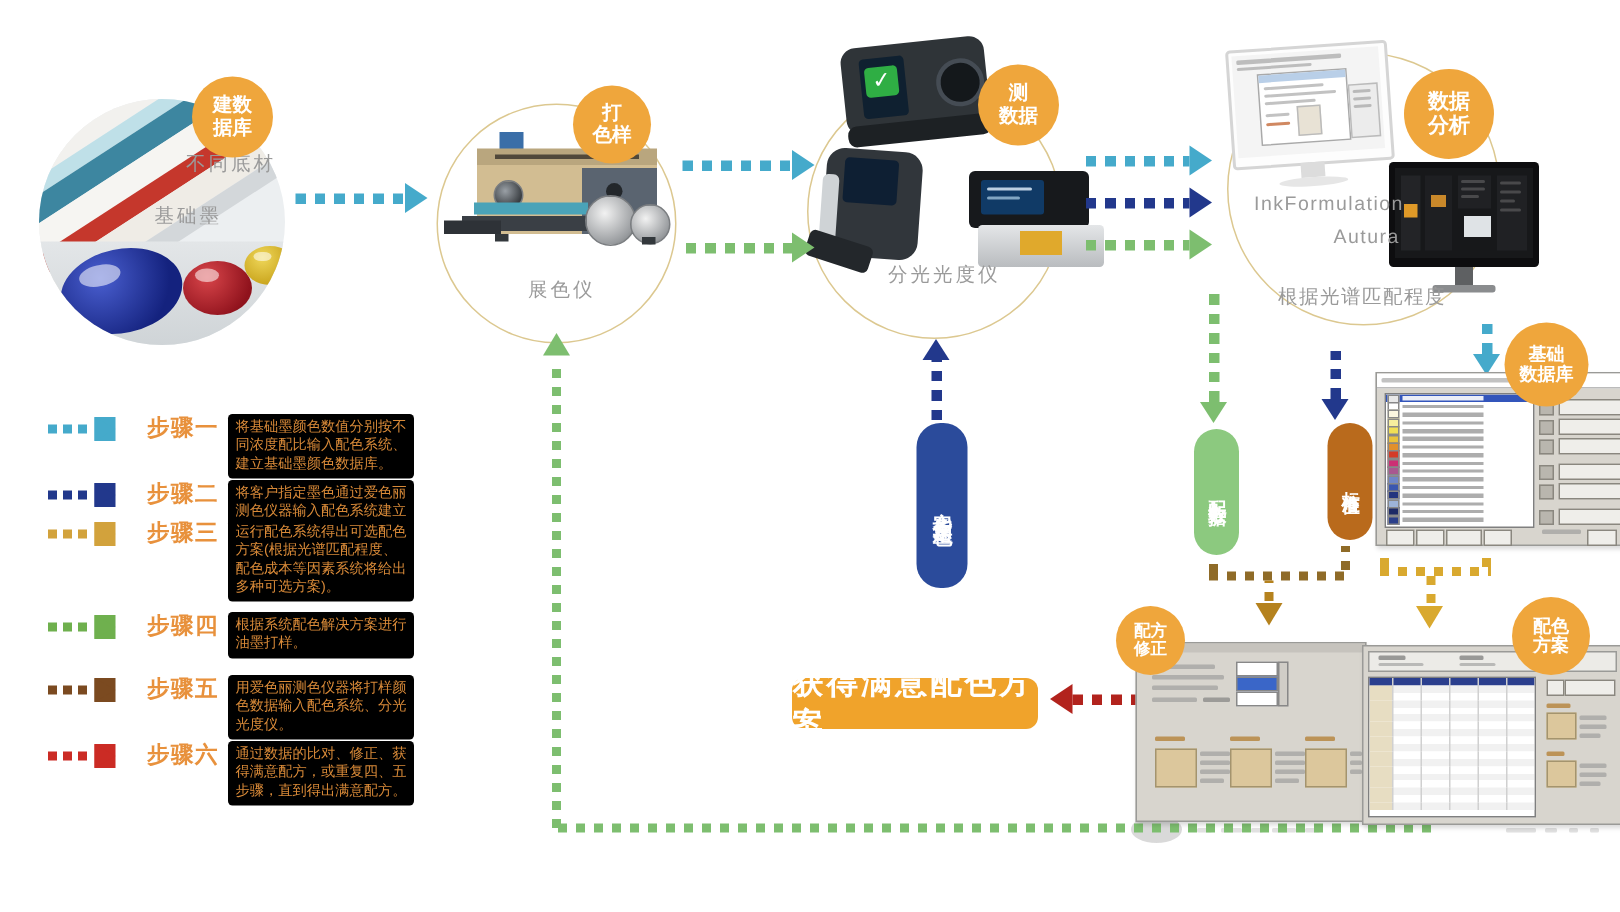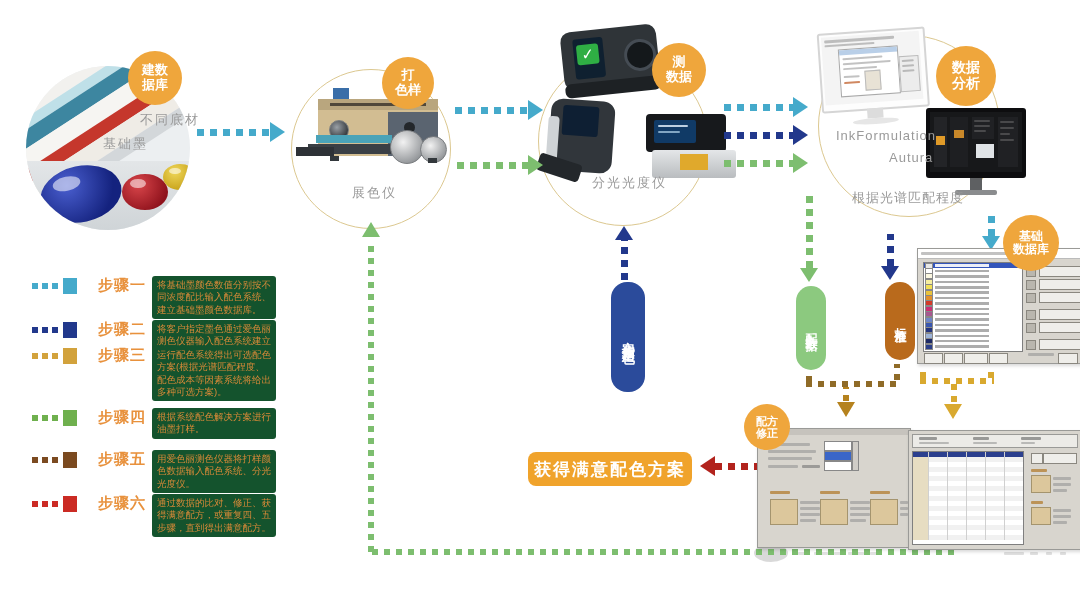--- a/index.html
+++ b/index.html
@@ -29,26 +29,26 @@
   .dashh{position:absolute;height:6px;background:repeating-linear-gradient(90deg,var(--c) 0 6px,transparent 6px 12px);z-index:2;}
   .dashv{position:absolute;width:6px;background:repeating-linear-gradient(0deg,var(--c) 0 6px,transparent 6px 12px);z-index:2;}
   .head-down{position:absolute;width:0;height:0;border-left:9px solid transparent;border-right:9px solid transparent;border-top:15px solid var(--c);z-index:2;}
   .head-up{position:absolute;width:0;height:0;border-left:9px solid transparent;border-right:9px solid transparent;border-bottom:15px solid var(--c);z-index:2;}
   
   .step{position:absolute;left:32px;display:flex;align-items:flex-start;z-index:4;}
   .step .sarrow{display:flex;align-items:center;width:66px;margin-top:2px;}
   .step .sarrow i{display:block;width:6px;height:6px;margin-right:4px;background:var(--c);}
   .step .sarrow .shead{width:0;height:0;border-top:8px solid transparent;border-bottom:8px solid transparent;border-left:14px solid var(--c);margin-left:1px;}
   .step .slabel{width:54px;font-size:15px;font-weight:bold;color:#E8913C;margin-top:0px;letter-spacing:1px;}
-  .step .stext{width:114px;background:#14532d;border-radius:3px;padding:3px 5px;font-size:9.5px;line-height:1.3;color:#D98A38;}
+  .step .stext{width:114px;background:#000000;border-radius:3px;padding:3px 5px;font-size:9.5px;line-height:1.3;color:#D98A38;}
   
   .win{position:absolute;background:#D8D5CE;border:1px solid #9a9a97;box-shadow:1px 2px 3px rgba(0,0,0,.15);z-index:4;}
   .sm{background:#8f8f8f;opacity:.55;height:3px;border-radius:1px;position:absolute;}
   .tan{position:absolute;background:#DCC79C;border:1px solid #a4946e;}
-  .banner{position:absolute;background:#F0A32B;color:#fff;font-weight:bold;font-size:17px;letter-spacing:2px;
+  .banner{position:absolute;background:#F0A32B;color:#fff;font-weight:bold;font-size:21px;letter-spacing:2px;
           display:flex;align-items:center;justify-content:center;border-radius:8px;z-index:5;}
   
   #photo{position:absolute;left:26px;top:66px;width:164px;height:164px;border-radius:50%;overflow:hidden;background:#eceff1;z-index:2;}
   #stripes{position:absolute;left:-45px;top:-20px;width:260px;height:150px;transform:rotate(-33deg);}
   #stripes div{width:100%;}
   .blob{position:absolute;border-radius:50%;}
   .blob .hl{position:absolute;left:18%;top:14%;width:34%;height:26%;border-radius:50%;background:rgba(255,255,255,.55);}
   
   .mpart{position:absolute;}
   .roller{position:absolute;border-radius:50%;background:radial-gradient(circle at 38% 35%,#f2f2f2,#9a9da0 70%,#6c6f72);border:1px solid #7a7d80;}
@@ -85,21 +85,21 @@
     <div class="blob" style="left:14px;top:100px;width:82px;height:56px;background:radial-gradient(circle at 35% 30%,#4a5fd0,#14227e 70%);transform:rotate(-12deg)">
         <span class="hl"></span>
       </div>
     <div class="blob" style="left:96px;top:108px;width:46px;height:36px;background:radial-gradient(circle at 35% 30%,#d8454a,#8f121c 75%)">
         <span class="hl"></span>
       </div>
     <div class="blob" style="left:137px;top:98px;width:34px;height:26px;background:radial-gradient(circle at 35% 30%,#efd75a,#c39c12 75%)">
         <span class="hl"></span>
       </div>
   </div>
-  <div class="glabel" style="left:140px;top:100px;margin-top:11px;">不同底材</div>
+  <div class="glabel" style="left:124px;top:100px;">不同底材</div>
   <div class="glabel" style="left:103px;top:135px;">基础墨</div>
   <div class="badge" style="left:128px;top:51px;width:54px;height:54px;font-size:13px;">建数
 据库</div>
 
   <div class="harrow" style="left:197px;top:122px;width:88px;--c:#45AACB;">
     <i class="shaft"></i>
       <i class="head"></i>
   </div>
 
   <div class="circle" style="left:291px;top:69px;width:158px;height:158px;"></div>
@@ -557,20 +557,22 @@
     <div class="tan" style="left:122px;top:44px;width:18px;height:16px;"></div>
     <div class="sm" style="left:144px;top:46px;width:18px;height:2.5px;"></div>
     <div class="sm" style="left:144px;top:52px;width:18px;height:2.5px;"></div>
     <div class="sm" style="left:144px;top:58px;width:14px;height:2.5px;"></div>
     <div class="sm" style="left:122px;top:70px;width:12px;background:#b5823a;opacity:.8;"></div>
     <div class="tan" style="left:122px;top:76px;width:18px;height:16px;"></div>
     <div class="sm" style="left:144px;top:78px;width:18px;height:2.5px;"></div>
     <div class="sm" style="left:144px;top:84px;width:18px;height:2.5px;"></div>
     <div class="sm" style="left:144px;top:90px;width:14px;height:2.5px;"></div>
   </div>
+  <div class="badge" style="left:1008px;top:398px;width:52px;height:52px;font-size:12px;">配色
+方案</div>
 
   <div class="banner" style="left:528px;top:452px;width:164px;height:34px;">获得满意配色方案</div>
   <div class="harrow left" style="left:700px;top:456px;width:64px;--c:#B2231D;">
     <i class="shaft"></i>
       <i class="head"></i>
     </div>
 
   <div class="head-up" style="left:362px;top:222px;--c:#7DBE6F;"></div>
   <div class="dashv" style="left:368px;top:240px;height:312px;--c:#7DBE6F;"></div>
   <div class="dashh" style="left:372px;top:549px;width:582px;--c:#7DBE6F;"></div>

